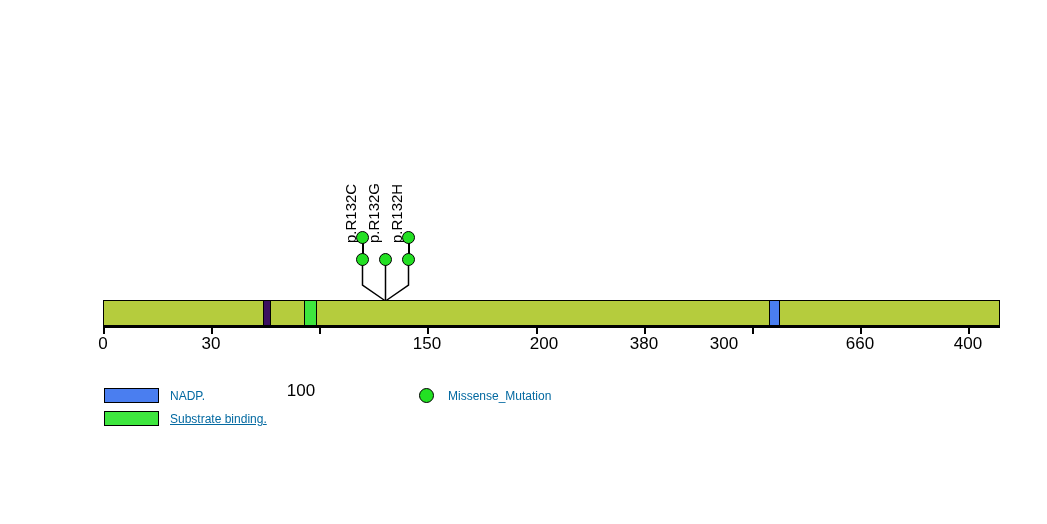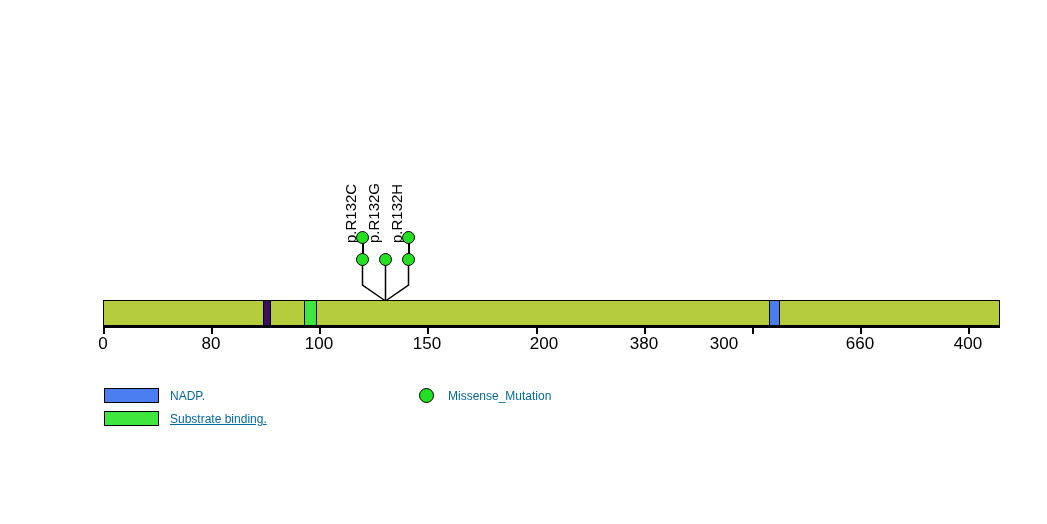--- a/index.html
+++ b/index.html
@@ -166,22 +166,22 @@
   <div class="tick" style="left:211px;"></div>
   <div class="tick" style="left:319px;"></div>
   <div class="tick" style="left:427px;"></div>
   <div class="tick" style="left:536px;"></div>
   <div class="tick" style="left:644px;"></div>
   <div class="tick" style="left:752px;"></div>
   <div class="tick" style="left:860px;"></div>
   <div class="tick" style="left:968px;"></div>
 
   <div class="tick-label" style="left:103px;">0</div>
-  <div class="tick-label" style="left:211px;">80</div>
-  <div class="tick-label" style="left:319px;">100</div>
+  <div class="tick-label" style="left:211px;">30</div>
+  <div class="tick-label" style="left:301px;margin-top:47px;">100</div>
   <div class="tick-label" style="left:427px;">150</div>
   <div class="tick-label" style="left:544px;">200</div>
   <div class="tick-label" style="left:644px;">380</div>
   <div class="tick-label" style="left:724px;">300</div>
   <div class="tick-label" style="left:860px;">660</div>
   <div class="tick-label" style="left:968px;text-align:center;">400</div>
 
   <div class="legend-swatch" style="left:104px; top:388px; background:#4a7ef0;"></div>
   <div class="legend-text" style="left:170px; top:387px;">NADP.</div>
 

